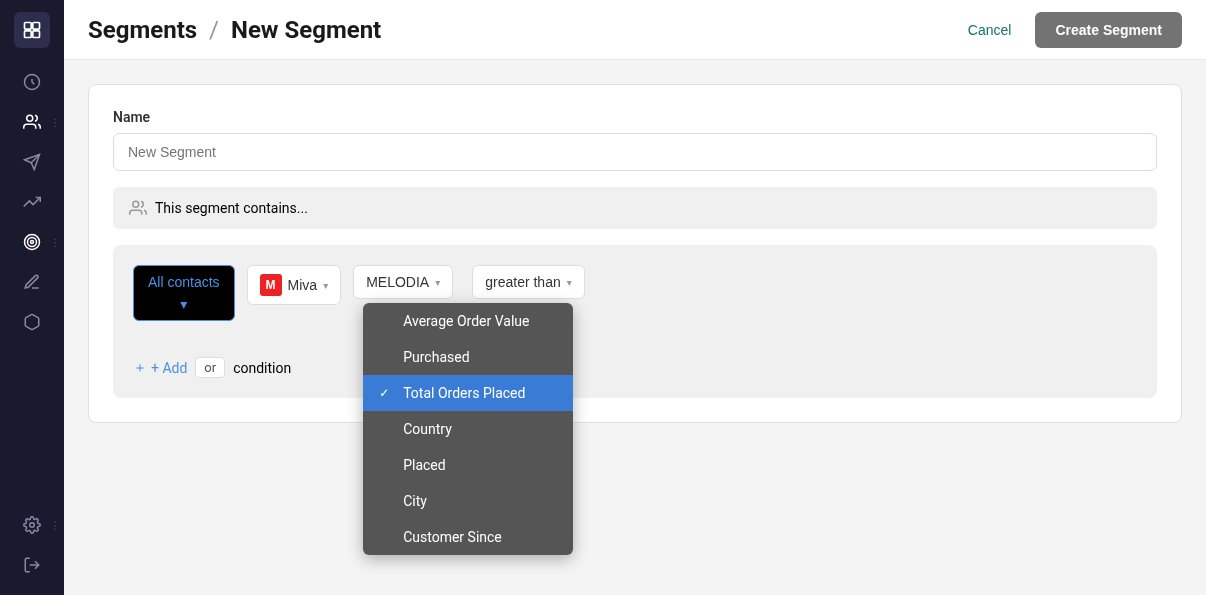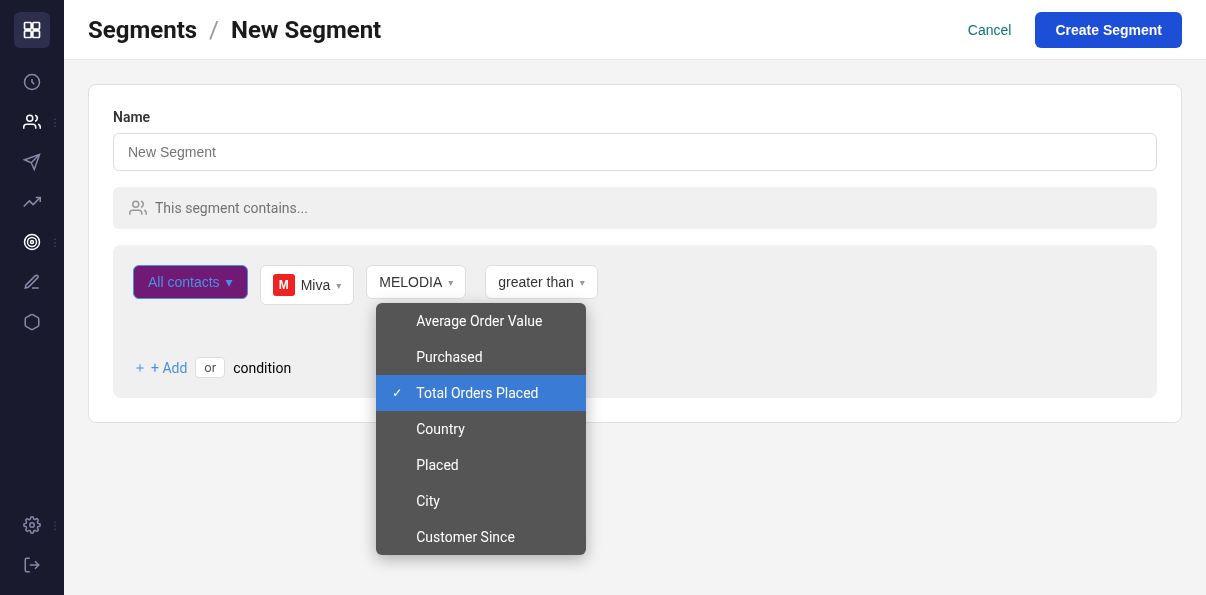--- a/index.html
+++ b/index.html
@@ -77,21 +77,21 @@
     }
     .btn-cancel {
       background: transparent;
       border: none;
       color: #0f766e;
       font-size: 14px;
       cursor: pointer;
       padding: 6px 12px;
     }
     .btn-create {
-      background: #1d4ed8;
+      background: #737373;
       color: #fff;
       border: none;
       border-radius: 6px;
       padding: 10px 20px;
       font-size: 14px;
       font-weight: 600;
       cursor: pointer;
     }
 
     
@@ -125,21 +125,21 @@
     }
 
     .segment-contains-bar {
       background: #f0f0f0;
       border-radius: 6px;
       padding: 12px 16px;
       margin-top: 16px;
       display: flex;
       align-items: center;
       gap: 8px;
-      color: #737373;
+      color: #000000;
       font-size: 14px;
     }
     .segment-contains-bar svg { color: #999; }
 
     
     .filter-area {
       background: #f0f0f0;
       border-radius: 8px;
       padding: 20px;
       margin-top: 16px;
@@ -159,29 +159,29 @@
       border-radius: 6px;
       padding: 8px 12px;
       font-size: 14px;
       cursor: pointer;
       color: #333;
       white-space: nowrap;
     }
     .dropdown-btn .chevron { color: #999; font-size: 10px; }
 
     .all-contacts-btn {
-      background: #701a75;
+      background: #000000;
       border: 1.5px solid #4a90e2;
       color: #4a90e2;
       border-radius: 6px;
       padding: 8px 14px;
       font-size: 14px;
       font-weight: 500;
       cursor: pointer;
-      display: flex; align-items: center; gap: 6px;
+      display: flex; align-items: center; gap: 6px; flex-direction: column;
     }
     .all-contacts-btn .chevron { color: #4a90e2; }
 
     .miva-logo-icon {
       width: 22px; height: 22px;
       background: #e22;
       border-radius: 3px;
       display: inline-flex; align-items: center; justify-content: center;
       color: #fff; font-weight: 700; font-size: 12px;
       flex-shrink: 0;

